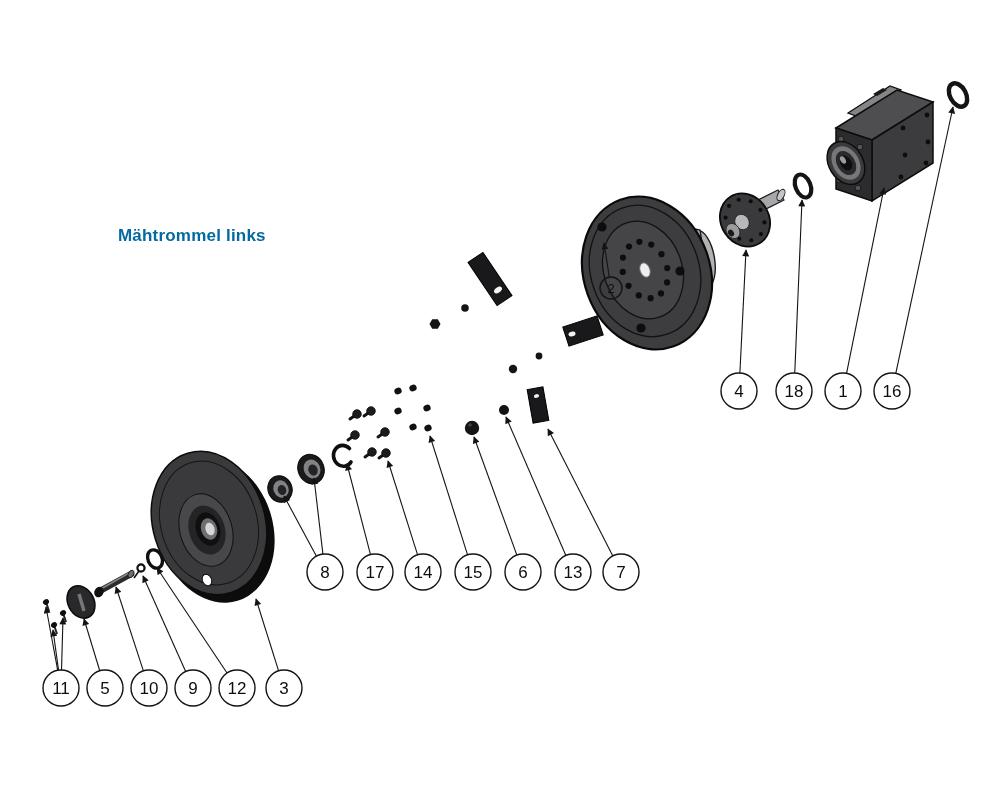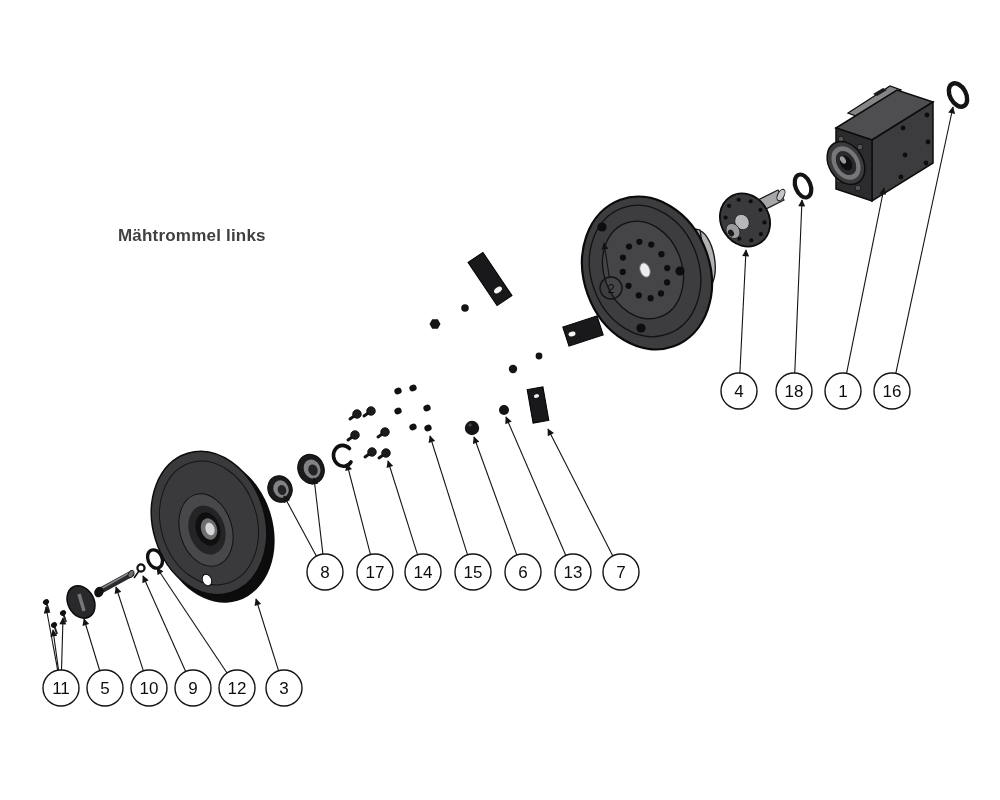--- a/index.html
+++ b/index.html
@@ -1,20 +1,20 @@
 <!DOCTYPE html>
 <html><head>
 <meta charset="utf-8">
 <style>
   html,body{margin:0;padding:0;background:#ffffff;}
   #page{position:relative;width:1000px;height:800px;background:#ffffff;overflow:hidden;
         font-family:"Liberation Sans", sans-serif;}
   #scene{position:absolute;left:0;top:0;}
   #title{position:absolute;left:118px;top:226px;font-size:17px;font-weight:bold;
-         color:#404040;letter-spacing:.2px;white-space:nowrap;}
+         color:#0369a1;letter-spacing:.2px;white-space:nowrap;}
   text.balloon-num{font-family:"Liberation Sans", sans-serif;fill:#0e0e0e;}
 </style>
 </head>
 <body>
 
 <div id="page">
   <div id="title">Mähtrommel links</div>
 
   <svg id="scene" width="1000" height="800" viewBox="0 0 1000 800" xmlns="http://www.w3.org/2000/svg">
     <defs>

